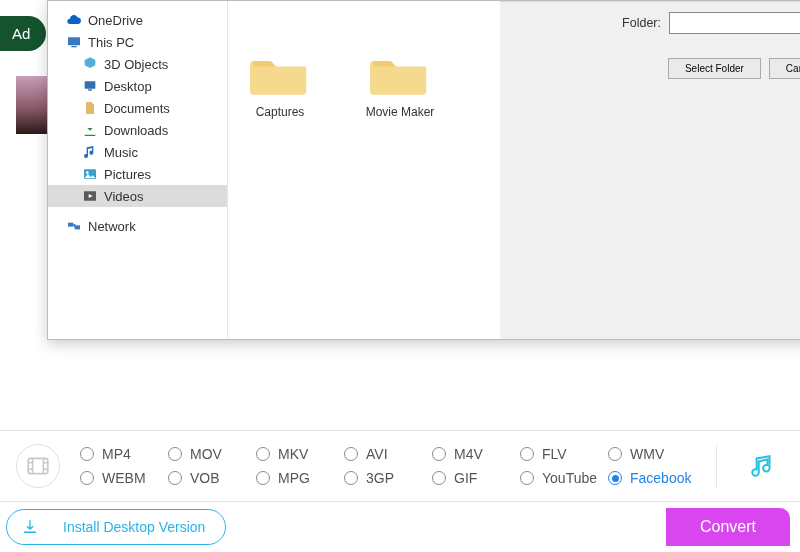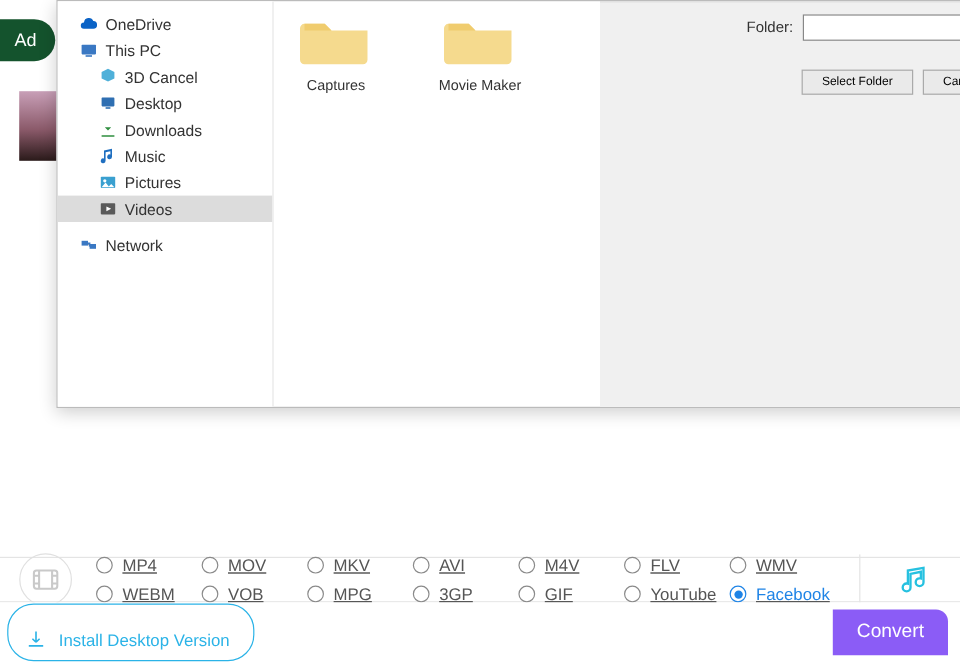--- a/index.html
+++ b/index.html
@@ -14,53 +14,53 @@
 
   
   .dialog { position: absolute; left: 47px; top: 0; width: 800px; height: 340px; background: #fff; border: 1px solid #bbb; box-shadow: 0 4px 14px rgba(0,0,0,.2); display: flex; flex-direction: row; }
   .dlg-body { flex: 1; display: flex; overflow: hidden; }
   .tree { width: 180px; border-right: 1px solid #e6e6e6; background: #fff; padding: 8px 0; overflow-y: auto; }
   .tree-item { display: flex; align-items: center; gap: 6px; padding: 3px 6px 3px 18px; cursor: pointer; white-space: nowrap; }
   .tree-item.sub { padding-left: 34px; }
   .tree-item.selected { background: #dcdcdc; }
   .tree-item .tico { width: 16px; height: 16px; display: flex; align-items: center; justify-content: center; font-size: 12px; }
 
-  .folder-pane { flex: 1; padding: 8px 12px; display: flex; gap: 40px; align-items: flex-start; }
+  .folder-pane { flex: 1; padding: 8px 12px; display: flex; gap: 40px; align-items: flex-start; margin-top: 41px; }
   .folder-item { width: 80px; text-align: center; cursor: pointer; }
   .folder-icon { width: 60px; height: 48px; margin: 0 auto 6px; }
   .folder-icon svg { width: 100%; height: 100%; }
   .folder-item span { font-size: 12px; color: #333; }
 
   .dlg-footer { background: #f0f0f0; padding: 10px 12px 8px; border-top: 1px solid #ddd; position: relative; }
   .folder-row { display: flex; align-items: center; gap: 8px; margin-bottom: 24px; }
   .folder-row label { margin-left: 110px; font-size: 12.5px; }
   .folder-row input { flex: 1; border: 1px solid #888; height: 22px; padding: 0 4px; font-size: 12px; }
   .btn-row { display: flex; justify-content: flex-end; gap: 8px; }
   .win-btn { background: #eaeaea; border: 1px solid #aaa; padding: 4px 16px; font-size: 10px; cursor: pointer; }
   .grip { position: absolute; right: 2px; bottom: 2px; width: 10px; height: 10px; }
   .grip::before { content: ""; position: absolute; right: 0; bottom: 0; width: 0; height: 0; border-left: 10px solid transparent; border-bottom: 10px solid #bbb; opacity: .6; }
 
   
-  .format-bar { position: absolute; left: 0; right: 0; bottom: 50px; height: 38px; border-top: 1px solid #e4e4e4; border-bottom: 1px solid #e4e4e4; display: flex; align-items: center; padding: 0 16px; gap: 20px; background: #fff; text-decoration: underline; }
+  .format-bar { position: absolute; left: 0; right: 0; bottom: 50px; height: 72px; border-top: 1px solid #e4e4e4; border-bottom: 1px solid #e4e4e4; display: flex; align-items: center; padding: 0 16px; gap: 20px; background: #fff; }
   .side-ic { width: 44px; height: 44px; border-radius: 50%; border: 1px solid #e0e0e0; display: flex; align-items: center; justify-content: center; color: #c9c9c9; }
   .side-ic.music { margin-left: auto; color: #26c1e0; border: none; }
   .side-ic svg { width: 26px; height: 26px; }
   .divider { width: 1px; height: 42px; background: #e4e4e4; }
   .fmt-grid { display: grid; grid-template-columns: repeat(7, 88px); row-gap: 8px; }
   .fmt { display: flex; align-items: center; gap: 8px; font-size: 14px; color: #555; cursor: pointer; }
   .radio { width: 14px; height: 14px; border: 1.5px solid #8a8a8a; border-radius: 50%; display: inline-flex; align-items: center; justify-content: center; }
   .radio.checked { border-color: #1f84e6; }
   .radio.checked::after { content: ""; width: 7px; height: 7px; background: #1f84e6; border-radius: 50%; }
   .fmt.checked { color: #1f84e6; }
 
   
   .bottom-bar { position: absolute; left: 0; right: 0; bottom: 0; height: 50px; display: flex; align-items: center; padding: 0 10px 0 6px; background: #fff; }
-  .install-btn { border: 1.5px solid #2bb3e7; color: #2bb3e7; background: #fff; border-radius: 22px; padding: 20px 20px 8px 14px; display: flex; align-items: center; gap: 10px; font-size: 14px; cursor: pointer; justify-content: space-between; }
+  .install-btn { border: 1.5px solid #2bb3e7; color: #2bb3e7; background: #fff; border-radius: 22px; padding: 8px 20px 8px 14px; display: flex; align-items: center; gap: 24px; font-size: 14px; cursor: pointer; justify-content: space-between; }
   .install-btn svg { width: 18px; height: 18px; }
-  .convert-btn { margin-left: auto; background: #8b5cf6; color: #fff; font-size: 16px; padding: 10px 20px; border-radius: 0 10px 0 0; cursor: pointer; }
+  .convert-btn { margin-left: auto; background: #d946ef; color: #fff; font-size: 16px; padding: 10px 34px; border-radius: 0 10px 0 0; cursor: pointer; }
 </style>
 </head>
 <body>
 
 <div class="app-bg">
   <div class="btn-add">Ad</div>
   <div class="thumb"></div>
   <div class="gear">
     <svg viewBox="0 0 24 24">
         <path fill="none" stroke="currentColor" stroke-width="1.6" d="M12 8a4 4 0 1 0 0 8 4 4 0 0 0 0-8zm8.4 4c0 .6-.1 1.1-.2 1.7l2 1.6-2 3.4-2.4-1a8 8 0 0 1-2.9 1.7l-.4 2.6h-4l-.4-2.6a8 8 0 0 1-2.9-1.7l-2.4 1-2-3.4 2-1.6a8.4 8.4 0 0 1 0-3.4l-2-1.6 2-3.4 2.4 1A8 8 0 0 1 9.1 4l.4-2.6h4L13.9 4a8 8 0 0 1 2.9 1.7l2.4-1 2 3.4-2 1.6c.1.6.2 1.1.2 1.7z"></path>
@@ -87,30 +87,38 @@
             </svg>
           </span>
           <span>This PC</span>
         </div>
         <div class="tree-item sub">
           <span class="tico">
             <svg viewBox="0 0 24 24">
               <path fill="#4fb0d9" d="M12 2l8 4v8l-8 4-8-4V6z"></path>
             </svg>
           </span>
-          <span>3D Cancel</span>
+          <span>3D Objects</span>
         </div>
         <div class="tree-item sub">
           <span class="tico">
             <svg viewBox="0 0 24 24">
               <rect x="4" y="5" width="16" height="11" rx="1" fill="#2f6fb2"></rect>
               <rect x="9" y="17" width="6" height="2" fill="#2f6fb2"></rect>
             </svg>
           </span>
           <span>Desktop</span>
+        </div>
+        <div class="tree-item sub">
+          <span class="tico">
+            <svg viewBox="0 0 24 24">
+              <path fill="#e0b96a" d="M6 3h8l4 4v14H6z"></path>
+            </svg>
+          </span>
+          <span>Documents</span>
         </div>
         <div class="tree-item sub">
           <span class="tico">
             <svg viewBox="0 0 24 24">
               <path fill="#2f8f3f" d="M12 3v10l4-4h-8l4 4zM4 19h16v2H4z"></path>
             </svg>
           </span>
           <span>Downloads</span>
         </div>
         <div class="tree-item sub">

